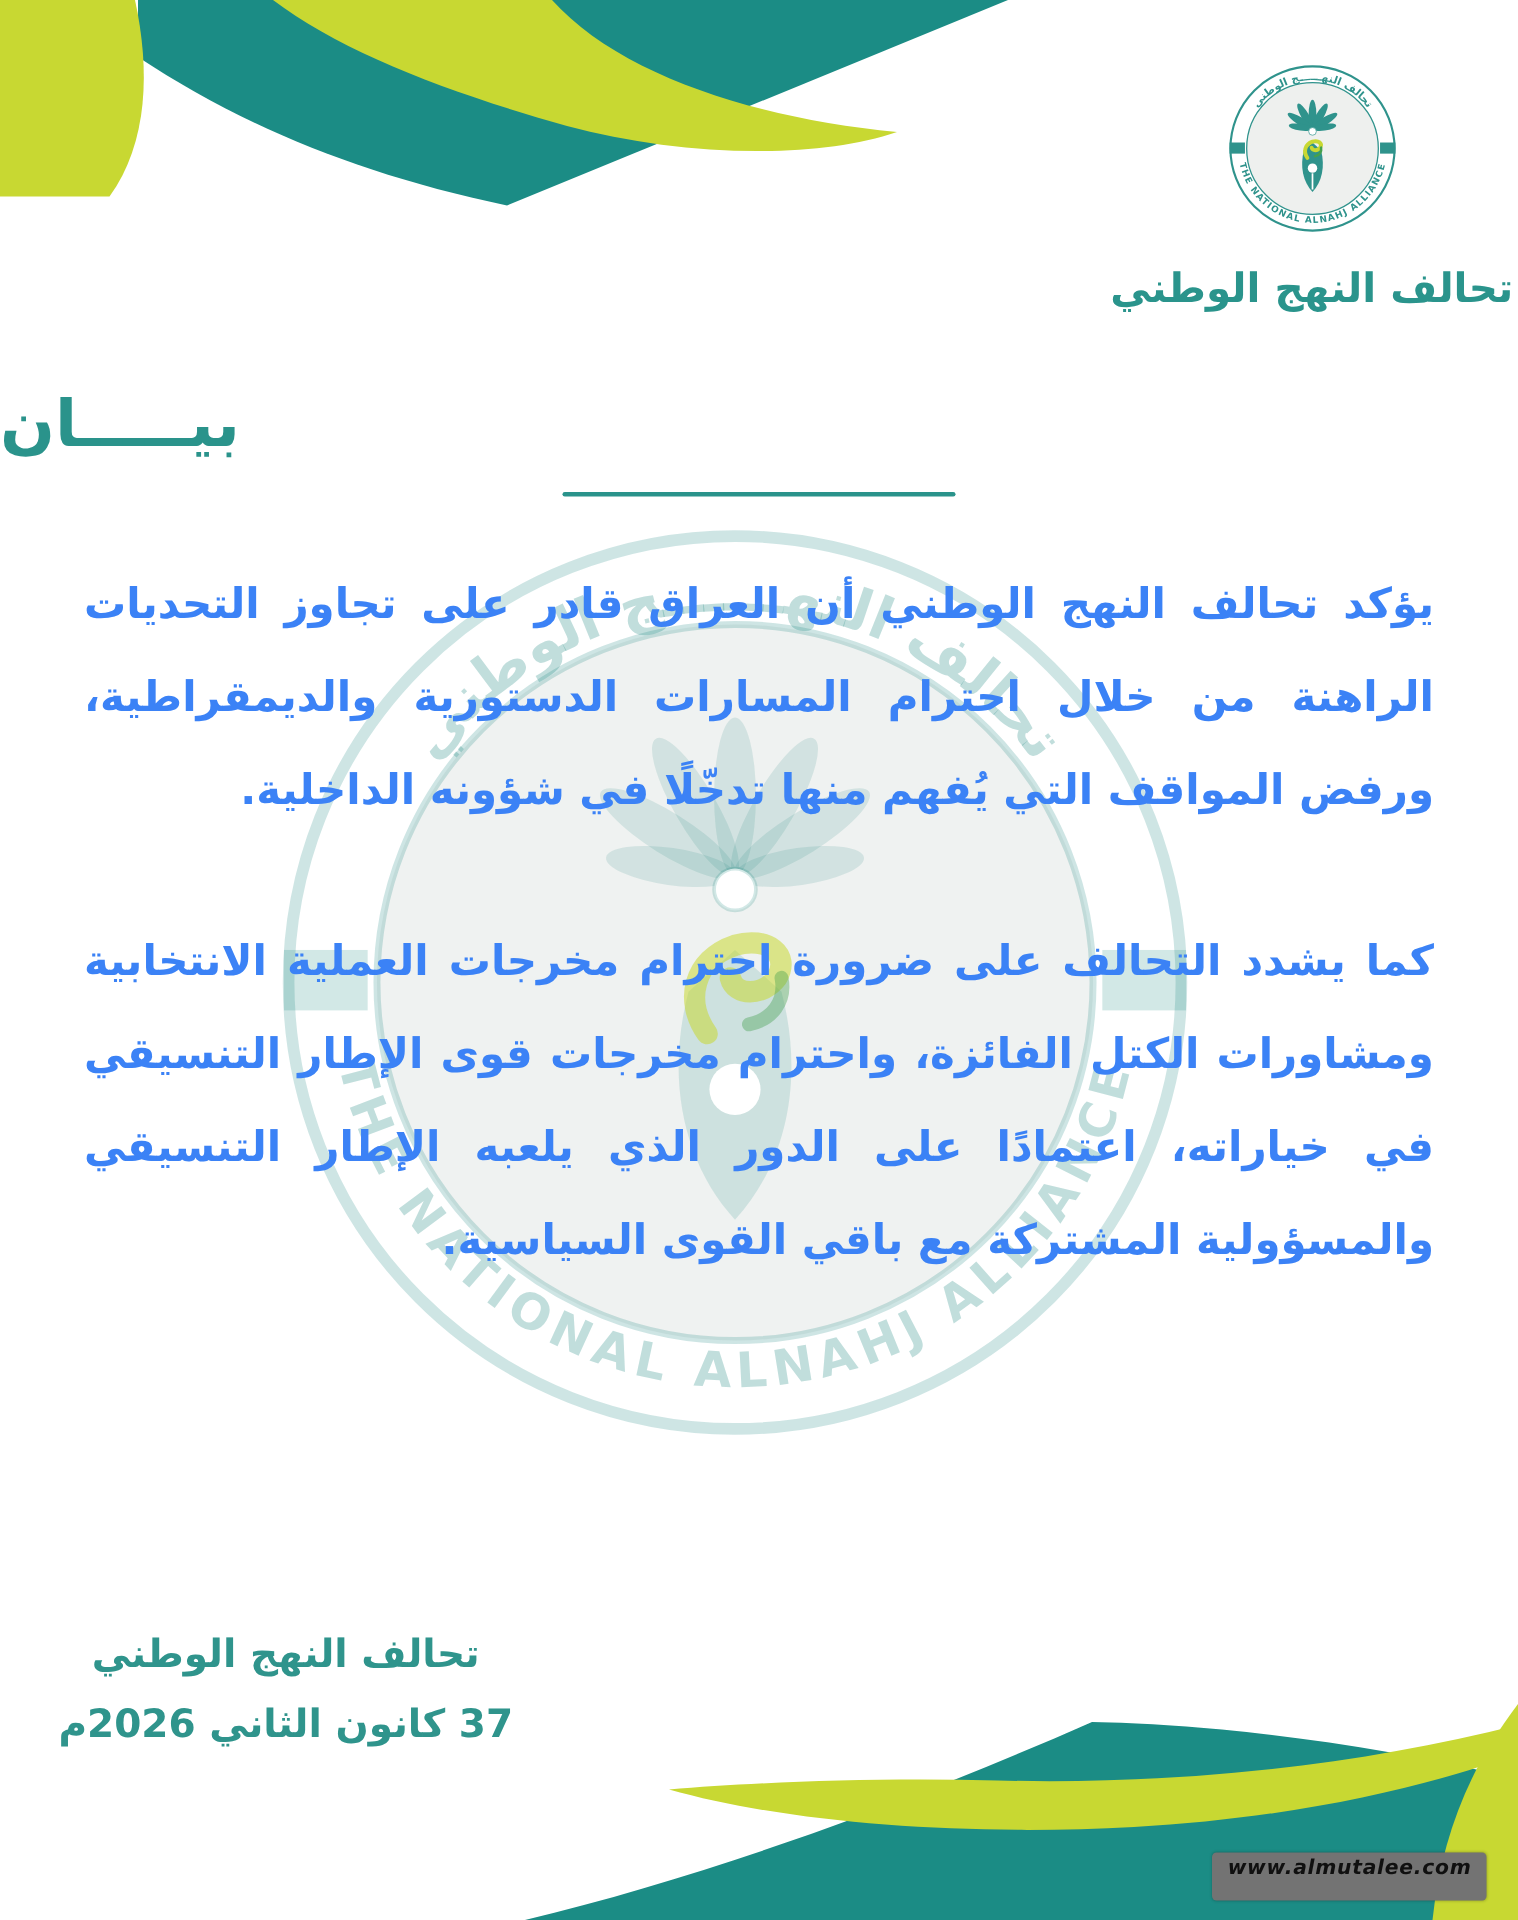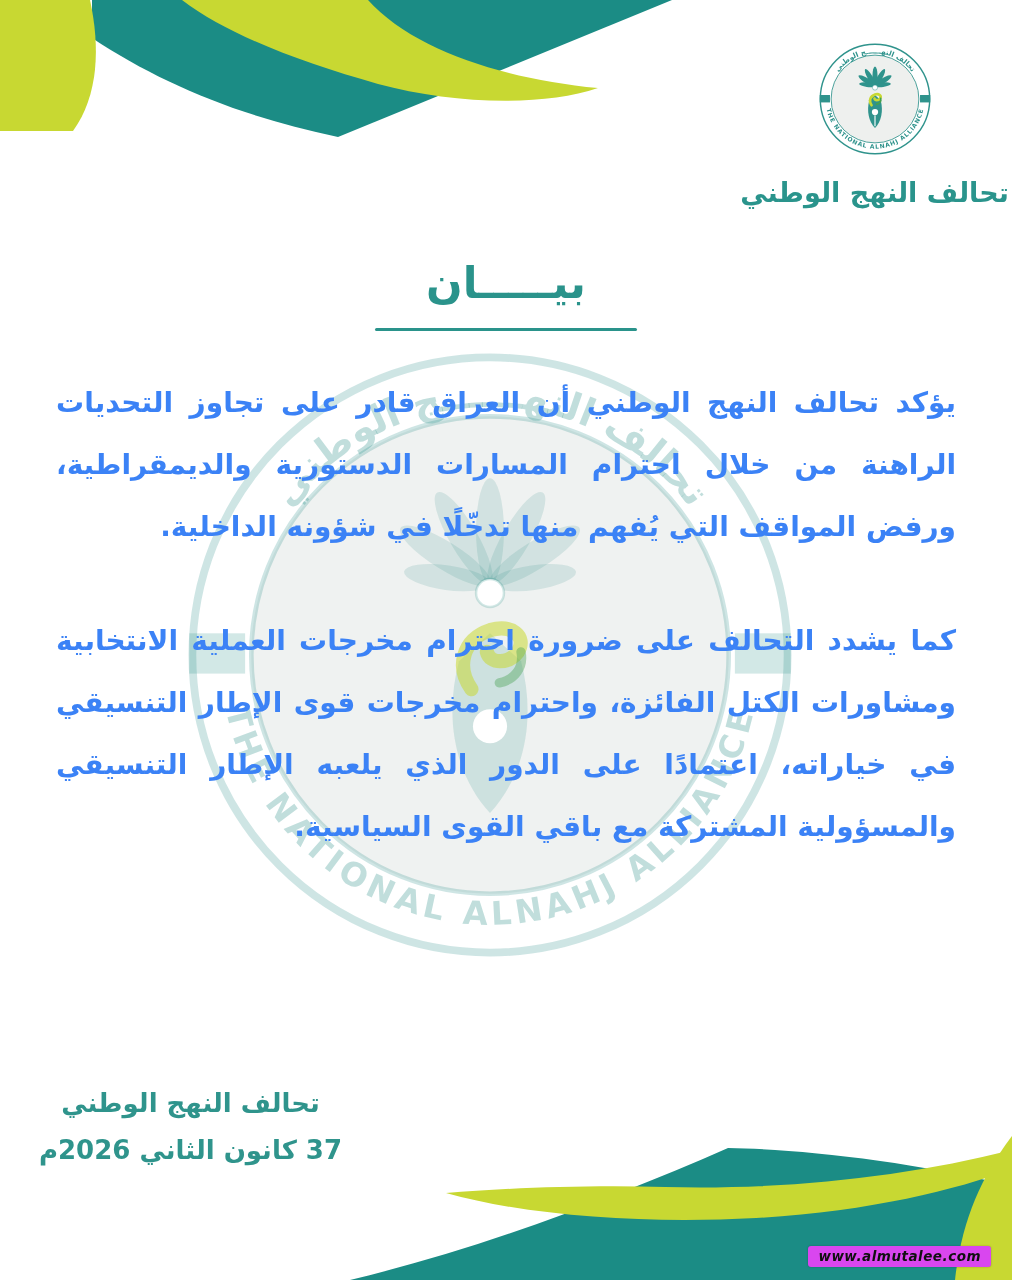--- a/index.html
+++ b/index.html
@@ -10,37 +10,37 @@
   svg{display:block;}
   .deco-top{position:absolute;top:0;left:0;}
   .deco-bottom{position:absolute;bottom:0;left:0;}
   .watermark-logo{position:absolute;left:180px;top:345px;}
   .logo-block{position:absolute;top:42px;left:737px;width:275px;text-align:center;}
   .seal-logo{width:114px;height:114px;margin:0 auto;}
   .logo-name{
     margin-top:20px;color:#2a948c;font-weight:bold;font-size:27px;
     direction:rtl;line-height:34px;
   }
-  .title-wrap{position:absolute;top:254px;left:0;width:100%;text-align:center;}
+  .title-wrap{position:absolute;top:254px;left:0;width:100%;text-align:left;}
   .page-title{
     margin:0;font-size:43px;color:#2a938b;font-weight:bold;direction:rtl;line-height:58px;
   }
   .title-rule{width:262px;height:3px;background:#2a938b;margin:16px auto 0;border-radius:2px;}
   .body-text{
     position:absolute;top:372px;right:56px;left:56px;direction:rtl;
     text-align:justify;color:#3b82f6;font-weight:bold;font-size:28px;line-height:62px;
   }
   .body-text p{margin:0 0 52px 0;}
   .signature{
     position:absolute;left:38px;top:1080px;width:305px;text-align:center;
     color:#2f948c;font-weight:bold;font-size:26px;line-height:47px;direction:rtl;
   }
   .site-badge{
-    position:absolute;right:21px;bottom:13px;background:#d946ef;color:#101010;
-    font-style:italic;font-weight:bold;font-size:13.5px;padding:2px 10px 3px;
+    position:absolute;right:21px;bottom:13px;background:#737373;color:#101010;
+    font-style:italic;font-weight:bold;font-size:13.5px;padding:2px 10px 14px;
     border-radius:3px;letter-spacing:.5px;box-shadow:0 0 2px rgba(0,0,0,.25);
   }
 </style>
 </head>
 <body>
 
 <div class="page">
 
   <svg class="deco-top" width="1012" height="270" viewBox="0 0 1012 270" aria-hidden="true">
     <path d="M92,0 L672,0 L338,137 C238,116 160,83 92,38 Z" fill="#1b8c85"></path>

